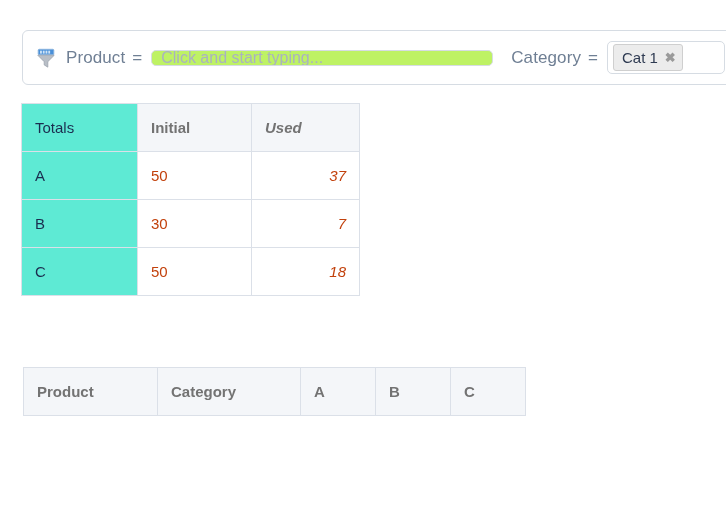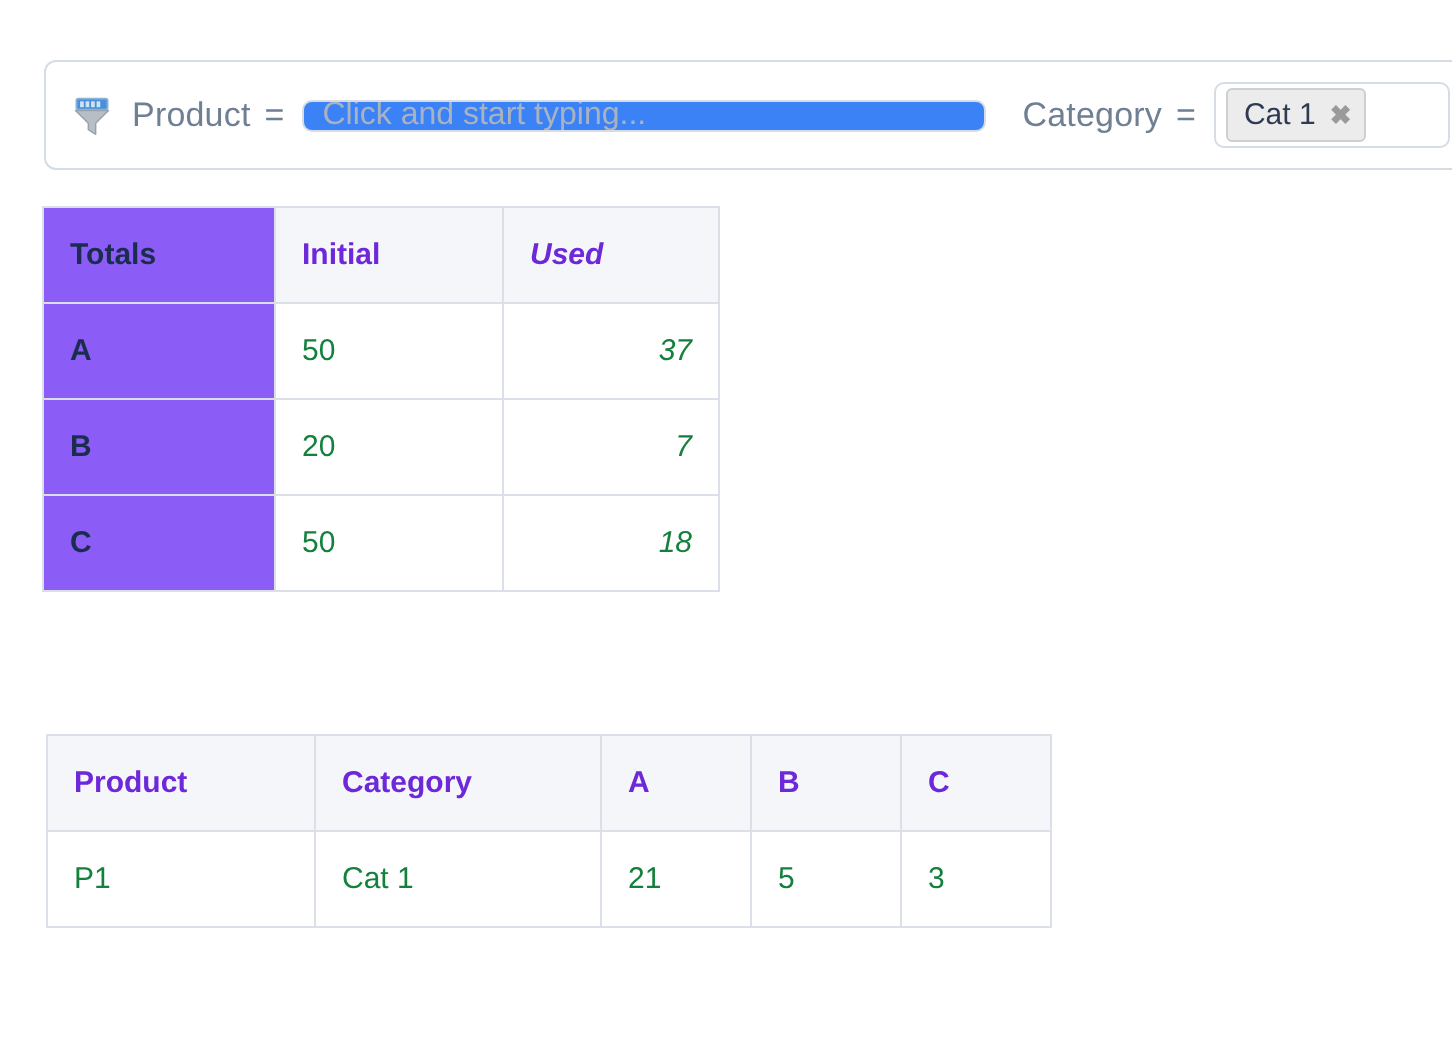--- a/index.html
+++ b/index.html
@@ -53,21 +53,21 @@
     font-size: 17px;
     color: #6f7f94;
     margin: 0 9px 0 7px;
   }
   .filter-input {
     box-sizing: border-box;
     width: 342px;
     height: 16px;
     border: 1px solid #d6dce3;
     border-radius: 5px;
-    background: #3b82f6;
+    background: #bef264;
     font-family: "Liberation Sans", sans-serif;
     font-size: 16px;
     color: #2f3b52;
     padding: 0 9px;
     outline: none;
   }
   .filter-input::placeholder {
     color: #a9b2c0;
     font-size: 16px;
   }
@@ -107,37 +107,37 @@
   
   table {
     border-collapse: collapse;
     position: absolute;
     background: #fff;
     table-layout: fixed;
   }
   table td, table th {
     border: 1px solid #dbe0e8;
     font-size: 15px;
-    color: #15803d;
+    color: #c2410c;
     font-weight: normal;
     padding: 0 13px;
     text-align: left;
     vertical-align: middle;
     white-space: nowrap;
   }
   table th {
     background: #f4f6f9;
     font-weight: bold;
-    color: #6d28d9;
+    color: #737373;
   }
 
   
   #totals-table { left: 21px; top: 103px; }
   #totals-table th, #totals-table td { height: 47px; }
-  #totals-table .col-label { width: 89px; background: #8b5cf6; font-weight: bold; color: #1b2d4f; }
+  #totals-table .col-label { width: 89px; background: #5eead4; font-weight: normal; color: #1b2d4f; }
   #totals-table .col-initial { width: 87px; text-align: left; }
   #totals-table .col-used { width: 81px; text-align: right; font-style: italic; }
   #totals-table th.col-initial, #totals-table th.col-used { text-align: left; }
 
   
   #products-table { left: 23px; top: 367px; }
   #products-table th, #products-table td { height: 47px; }
   #products-table .c-product  { width: 107px; }
   #products-table .c-category { width: 116px; }
   #products-table .c-a, #products-table .c-b, #products-table .c-c { width: 48px; padding: 0 13px; }
@@ -183,21 +183,21 @@
     </tr>
   </thead>
   <tbody>
     <tr>
       <td class="col-label">A</td>
       <td class="col-initial">50</td>
       <td class="col-used">37</td>
     </tr>
     <tr>
       <td class="col-label">B</td>
-      <td class="col-initial">20</td>
+      <td class="col-initial">30</td>
       <td class="col-used">7</td>
     </tr>
     <tr>
       <td class="col-label">C</td>
       <td class="col-initial">50</td>
       <td class="col-used">18</td>
     </tr>
   </tbody>
 </table>
 
@@ -205,21 +205,14 @@
   <thead>
     <tr>
       <th class="c-product">Product</th>
       <th class="c-category">Category</th>
       <th class="c-a">A</th>
       <th class="c-b">B</th>
       <th class="c-c">C</th>
     </tr>
   </thead>
   <tbody>
-    <tr>
-      <td class="c-product">P1</td>
-      <td class="c-category">Cat 1</td>
-      <td class="c-a">21</td>
-      <td class="c-b">5</td>
-      <td class="c-c">3</td>
-    </tr>
   </tbody>
 </table>
 
 </body></html>

